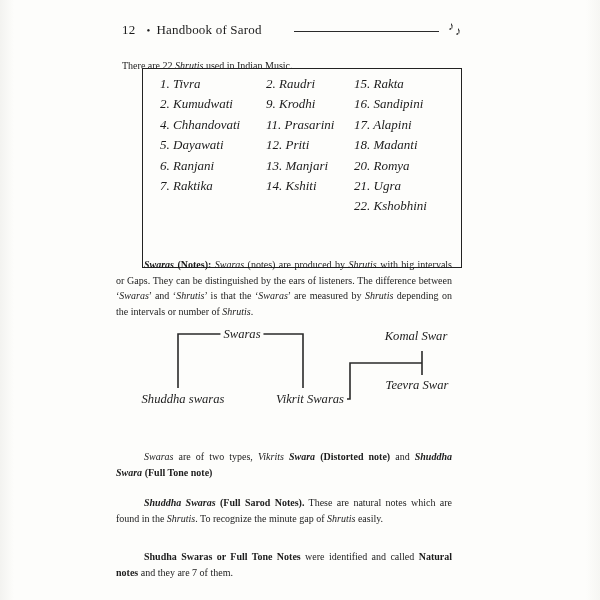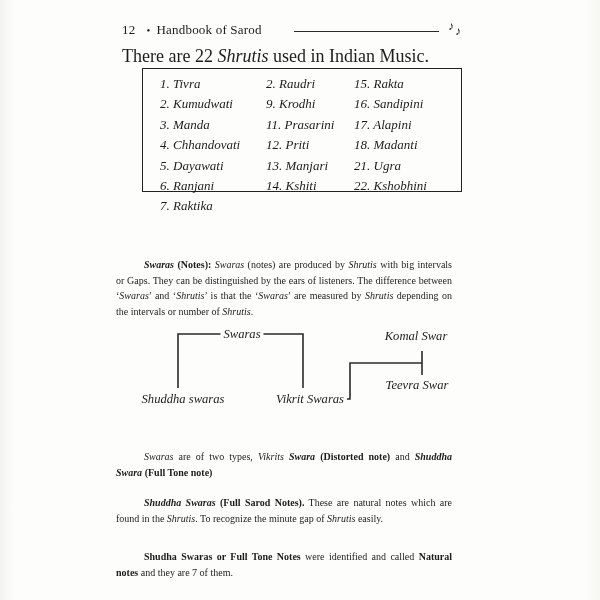--- a/index.html
+++ b/index.html
@@ -25,28 +25,28 @@
   .header .rule {
     flex: 1; height: 0; border-top: 1.4px solid #2a2a2a;
     margin-left: 32px; margin-right: 9px; margin-top: 2px;
   }
   .notes { position: relative; width: 20px; height: 20px; }
   .notes .n1 { position: absolute; left: 0; top: -1px; font-size: 12px; }
   .notes .n2 { position: absolute; left: 7px; top: 4px; font-size: 12px; }
 
   
   .intro {
-    position: absolute; left: 122px; top: 28px; width: 346px;
-    font-size: 18px;
+    position: absolute; left: 122px; top: 50px; width: 346px;
+    font-size: 10px;
   }
 
   
   .shruti-table {
     position: absolute; left: 142px; top: 68px;
-    width: 320px; height: 124px;
+    width: 320px; height: 200px;
     border: 1.6px solid #222; box-sizing: border-box;
     display: flex;
     font-style: italic; font-size: 13px;
     padding: 5px 0 0 17px;
   }
   .shruti-col { line-height: 20.4px; white-space: nowrap; }
   .col-1 { width: 106px; }
   .col-2 { width: 88px; }
   .col-3 { flex: 1; }
 
@@ -93,39 +93,39 @@
       <span class="n2">♪</span>
     </span>
   </div>
 
   <p class="intro"><span>There are 22 </span><span style="font-style: italic;">Shrutis</span><span> used in Indian Music.</span></p>
 
   <div class="shruti-table">
     <div class="shruti-col col-1">
         <div>1. Tivra</div>
         <div>2. Kumudwati</div>
-        <div>3. Manda</div>
         <div>4. Chhandovati</div>
         <div>5. Dayawati</div>
         <div>6. Ranjani</div>
         <div>7. Raktika</div>
       </div>
     <div class="shruti-col col-2">
         <div>2. Raudri</div>
         <div>9. Krodhi</div>
         <div>11. Prasarini</div>
         <div>12. Priti</div>
         <div>13. Manjari</div>
         <div>14. Kshiti</div>
       </div>
     <div class="shruti-col col-3">
         <div>15. Rakta</div>
         <div>16. Sandipini</div>
         <div>17. Alapini</div>
         <div>18. Madanti</div>
+        <div>20. Romya</div>
         <div>21. Ugra</div>
         <div>22. Kshobhini</div>
       </div>
   </div>
 
   <p class="para p1"><span style="font-weight: 700; font-style: italic;">Swaras</span><span style="font-weight: 700;"> (Notes): </span><span style="font-style: italic;">Swaras</span><span> (notes) are produced by </span><span style="font-style: italic;">Shrutis</span><span> with big intervals or Gaps. They can be distinguished by the ears of listeners. The difference between ‘</span><span style="font-style: italic;">Swaras</span><span>’ and ‘</span><span style="font-style: italic;">Shrutis</span><span>’ is that the ‘</span><span style="font-style: italic;">Swaras</span><span>’ are measured by </span><span style="font-style: italic;">Shrutis</span><span> depending on the intervals or number of </span><span style="font-style: italic;">Shrutis</span><span>.</span></p>
 
   <div class="diagram">
     <svg width="350" height="88" viewBox="0 0 350 88">
       <path d="M100,8 H53 V62" fill="none" stroke="#2a2a2a" stroke-width="1.6"></path>

